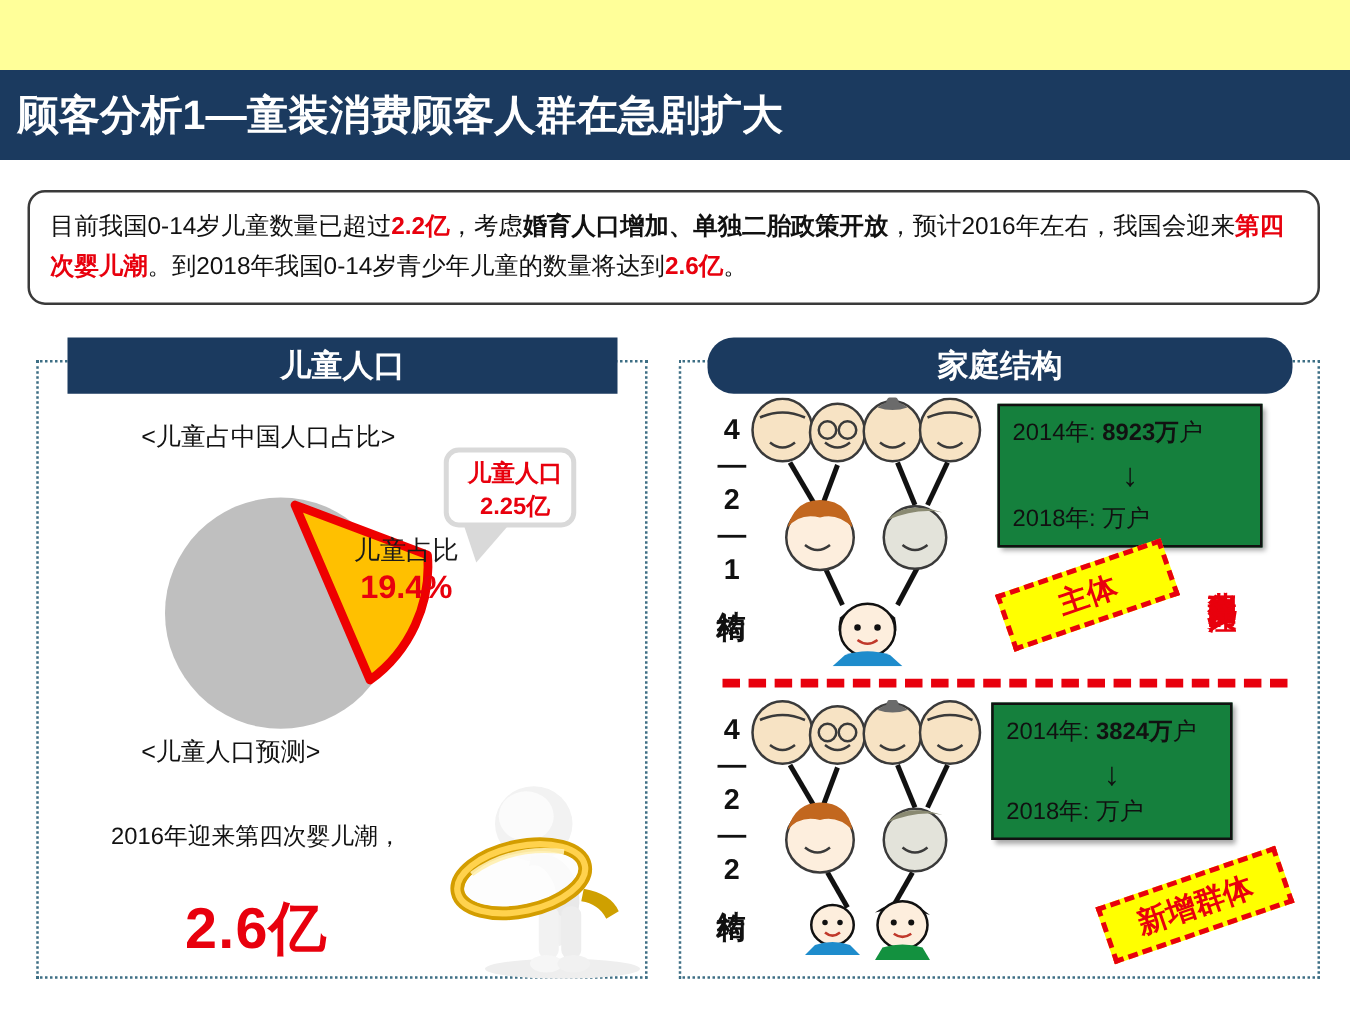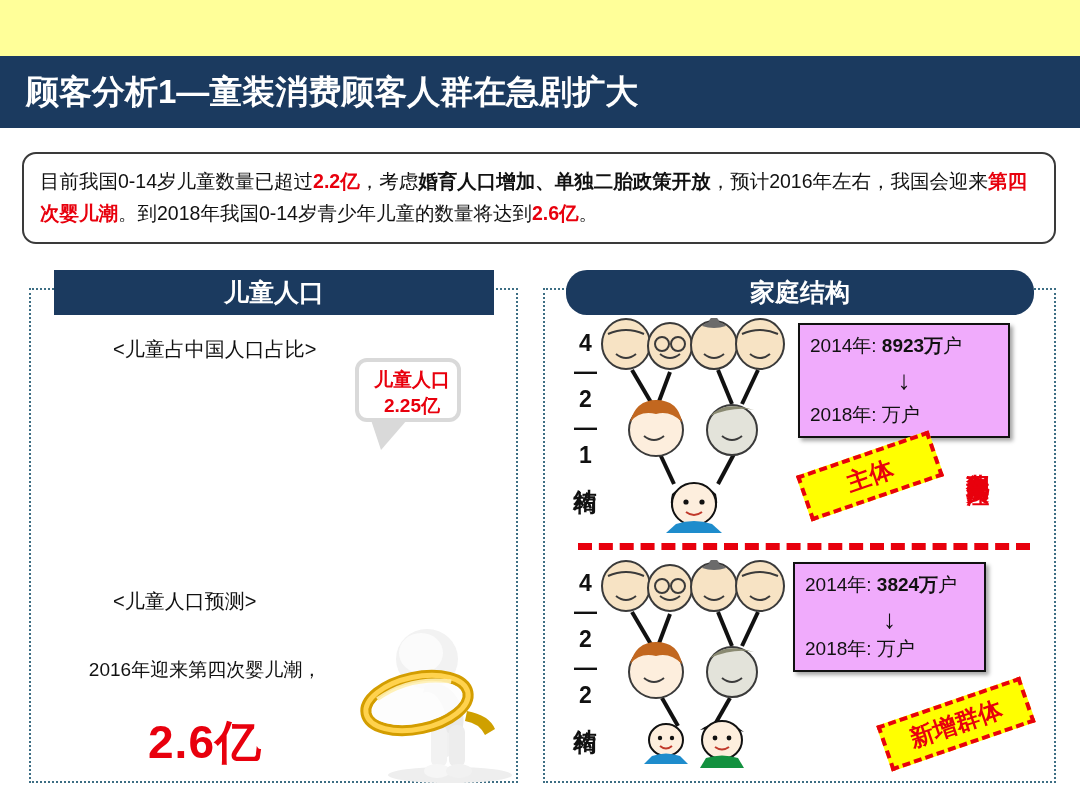--- a/index.html
+++ b/index.html
@@ -11,21 +11,21 @@
     position:relative;
   }
   .slide{position:relative;width:1080px;height:810px;background:#fff;}
 
   
   .band-yellow{position:absolute;left:0;top:0;width:1080px;height:56px;background:#ffff99;}
   .titlebar{position:absolute;left:0;top:56px;width:1080px;height:72px;background:#1b3a5f;}
   .title-text{
     position:absolute;left:14px;top:70px;
     font-size:33px;font-weight:bold;color:#ffffff;
-    letter-spacing:0px;white-space:nowrap;margin-left:12px;
+    letter-spacing:0px;white-space:nowrap;
   }
 
   
   .lead-box{
     position:absolute;left:22px;top:152px;width:1034px;height:92px;
     border:2px solid #3a3a3a;border-radius:14px;background:#ffffff;
     box-sizing:border-box;
     padding-left:12px;
   }
   .lead-text{
@@ -109,21 +109,21 @@
     line-height:1.02;
   }
   .vlabel-421{left:573px;top:330px;height:170px;}
   .vlabel-422{left:573px;top:570px;height:170px;}
 
   .fam{position:absolute;}
   .fam-top{left:600px;top:318px;width:210px;height:215px;}
   .fam-bot{left:600px;top:560px;width:210px;height:215px;}
 
   .databox{
-    position:absolute;border:2px solid #111;background:#f0abfc;box-sizing:border-box;
+    position:absolute;border:2px solid #111;background:#15803d;box-sizing:border-box;
     box-shadow:3px 3px 4px rgba(0,0,0,0.35);
   }
   .databox-top{left:798px;top:323px;width:212px;height:115px;}
   .databox-bot{left:793px;top:562px;width:193px;height:110px;}
   .db-line{position:absolute;left:10px;font-size:19px;color:#111;white-space:nowrap;}
   .db-line .b{font-weight:bold;}
   .db-l1{top:8px;}
   .db-l2{bottom:8px;}
   .db-arrow{
     position:absolute;left:50%;top:42px;transform:translateX(-50%);
@@ -165,20 +165,28 @@
     <div class="lead-text">
       <span class="norm">目前我国0-14岁儿童数量已超过</span><span class="red">2.2亿</span><span class="norm">，考虑</span><span>婚育人口增加、单独二胎政策开放</span><span class="norm">，预计2016年左右，我国会迎来</span><span class="red">第四次婴儿潮</span><span class="norm">。到2018年我国0-14岁青少年儿童的数量将达到</span><span class="red">2.6亿</span><span class="norm">。</span>
     </div>
   </div>
 
   <div class="panel panel-left"></div>
   <div class="panel-head head-left">儿童人口</div>
 
   <div class="sub-caption cap-share">&lt;儿童占中国人口占比&gt;</div>
 
+  <div class="pie-wrap">
+    <div class="pie-grey"></div>
+    <svg class="pie-slice" viewBox="0 0 130 165">
+      <path d="M 12 12 L 118 52 A 112 112 0 0 1 72 152 Z" fill="#ffc000" stroke="#ee0000" stroke-width="7" stroke-linejoin="round"></path>
+    </svg>
+    <div class="pie-label">儿童占比</div>
+    <div class="pie-pct">19.4%</div>
+  </div>
 
   <div class="bubble-tail"></div>
   <div class="bubble">
     <div class="bubble-txt">
       <span>儿童人口</span><br>
       <span>2.25亿</span>
     </div>
   </div>
 
   <div class="sub-caption cap-forecast">&lt;儿童人口预测&gt;</div>

